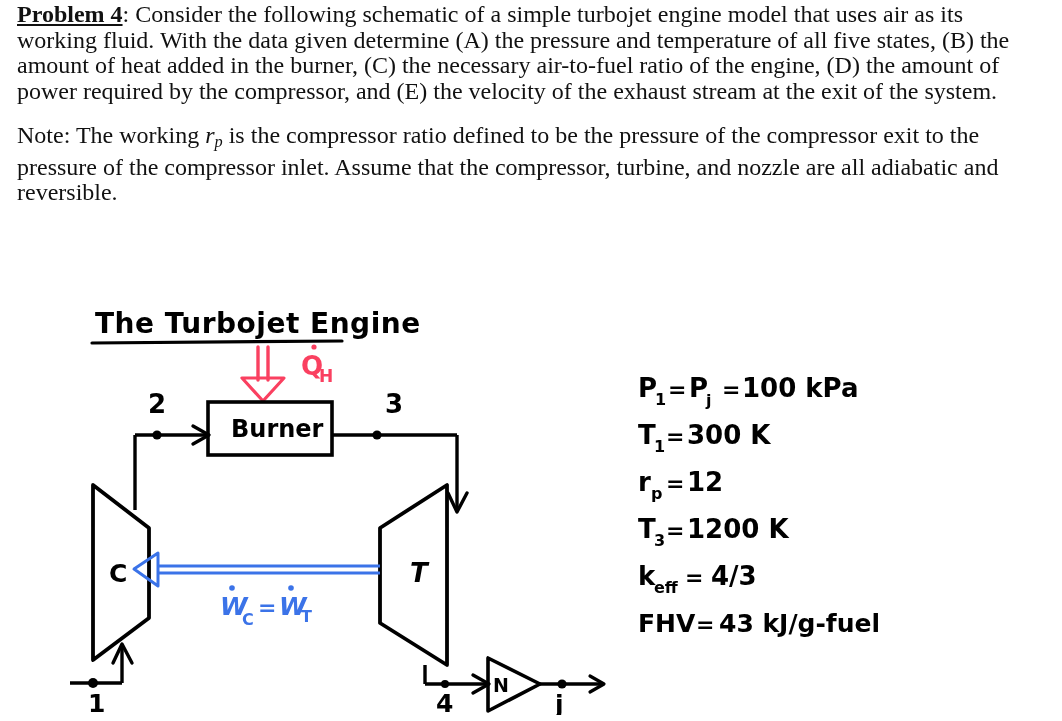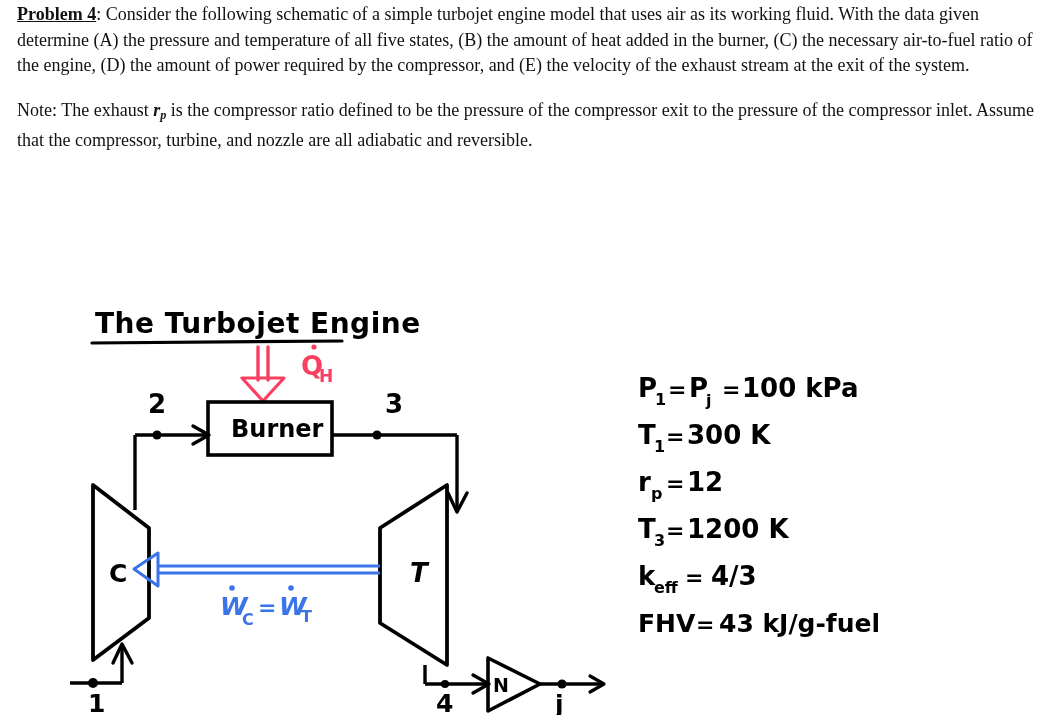--- a/index.html
+++ b/index.html
@@ -18,32 +18,32 @@
   }
 
   
   .problem-block {
     position: absolute;
     left: 17px;
     top: 2px;
     width: 1025px;
   }
   .para {
-    font-size: 18px;
+    font-size: 24px;
     line-height: 25.6px;
     text-align: left;
     margin: 0;
     color: #111111;
   }
   .para + .para { margin-top: 19px; }
   .prob-label {
     font-weight: bold;
     text-decoration: underline;
   }
-  .var-italic { font-style: italic; font-weight: bold; }
+  .var-italic { font-style: italic; }
   .var-italic sub {
     font-size: 0.68em;
     font-style: italic;
     vertical-align: -0.22em;
   }
 
   
   .diagram {
     position: absolute;
     left: 70px;
@@ -71,21 +71,21 @@
   }
   .hand-red { fill: #fa4060; }
   .hand-blue { fill: #3b73e8; }
 </style>
 </head>
 <body>
 
 <div class="problem-block">
   <p class="para"><span class="prob-label">Problem 4</span><span>:</span><span> Consider the following schematic of a simple turbojet engine model that uses air as its working fluid. With the data given determine (A) the pressure and temperature of all five states, (B) the amount of heat added in the burner, (C) the necessary air-to-fuel ratio of the engine, (D) the amount of power required by the compressor, and (E) the velocity of the exhaust stream at the exit of the system.</span></p>
 
-  <p class="para"><span>Note: The exhaust </span><span class="var-italic"><span>r</span><sub>p</sub></span><span> is the compressor ratio defined to be the pressure of the compressor exit to the pressure of the compressor inlet. Assume that the compressor, turbine, and nozzle are all adiabatic and reversible.</span></p>
+  <p class="para"><span>Note: The working </span><span class="var-italic"><span>r</span><sub>p</sub></span><span> is the compressor ratio defined to be the pressure of the compressor exit to the pressure of the compressor inlet. Assume that the compressor, turbine, and nozzle are all adiabatic and reversible.</span></p>
 </div>
 
 <div class="diagram">
   <svg width="580" height="430" viewBox="0 0 580 430" xmlns="http://www.w3.org/2000/svg">
 
     <text class="hand" x="25" y="48" font-size="28" letter-spacing="0.5">The Turbojet Engine</text>
     <path d="M22 58 L272 56" stroke="#000" stroke-width="3.2" fill="none" stroke-linecap="round"></path>
 
     <g>
       <path d="M188 62 L188 95" stroke="#fa4060" stroke-width="3.4" fill="none" stroke-linecap="round"></path>

